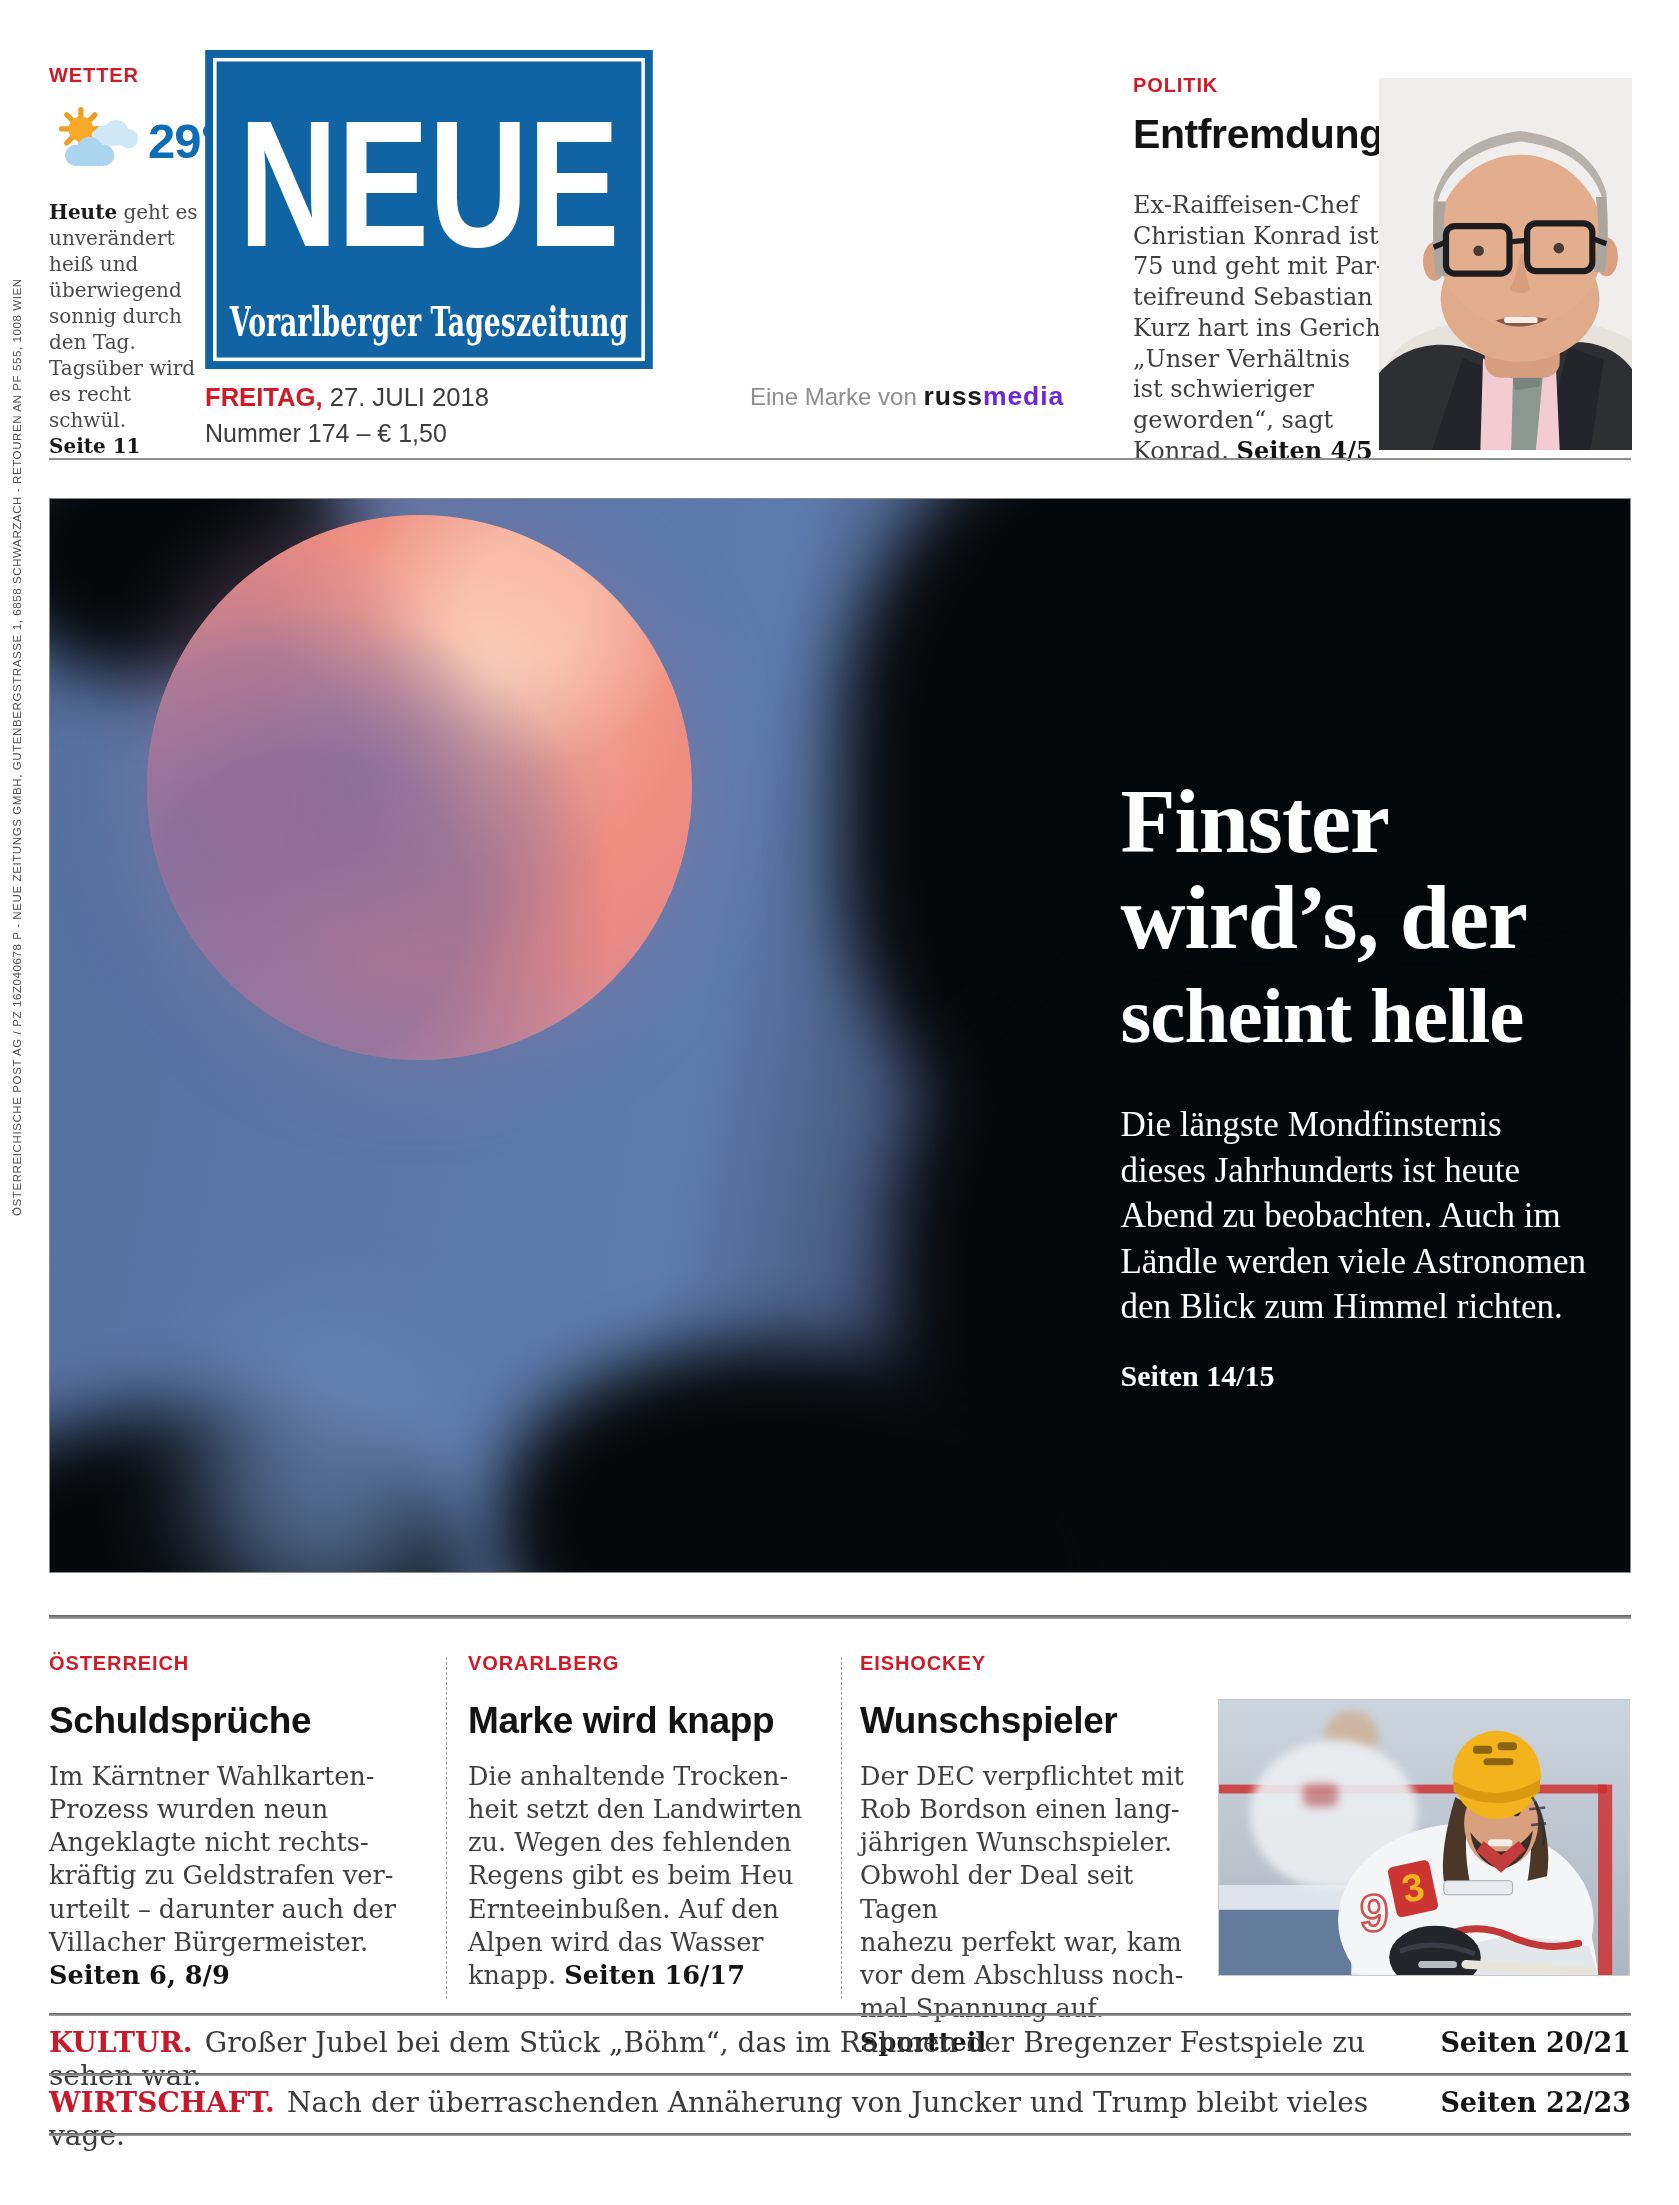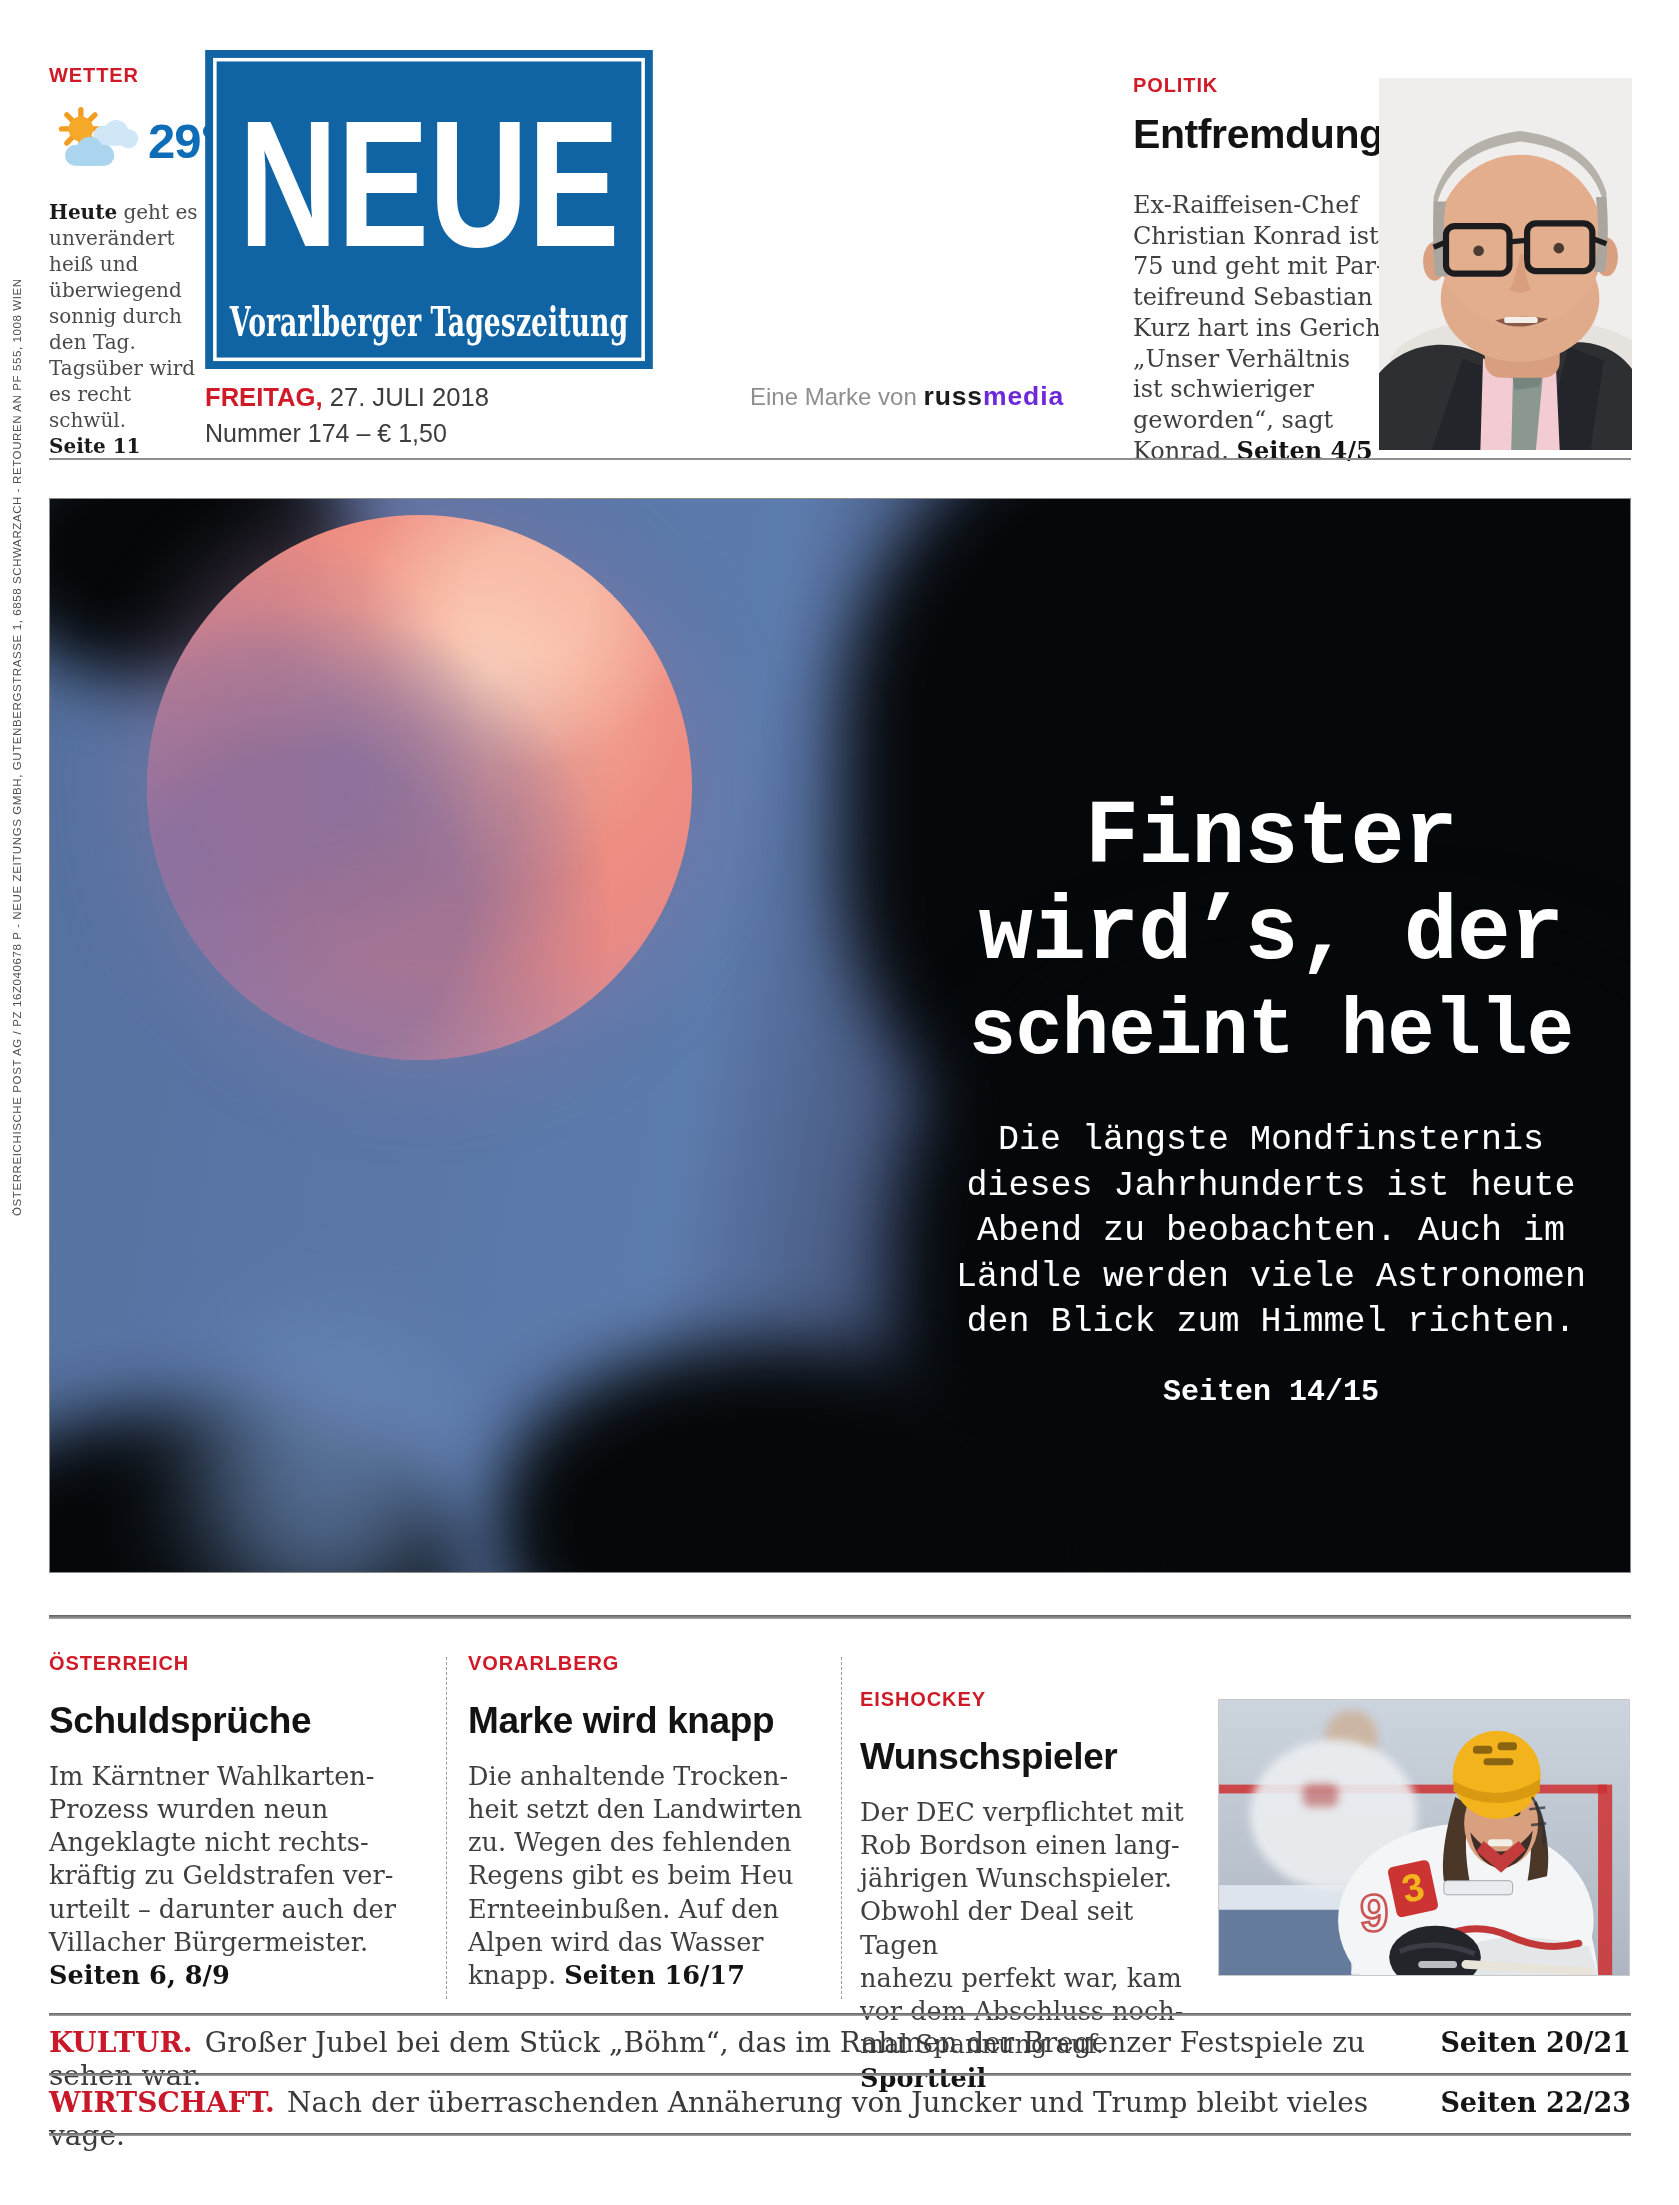--- a/index.html
+++ b/index.html
@@ -51,37 +51,37 @@
   .b-bl{left:-132px;top:909px;width:547px;height:335px;}
   .glow{position:absolute;left:150px;top:829px;width:247px;height:282px;background:#6d8cbc;border-radius:50%;filter:blur(53px);opacity:.75;}
   .moon{position:absolute;left:97px;top:16px;width:545px;height:545px;border-radius:50%;
     background:radial-gradient(circle at 62% 30%,#f8c2ae 0%,#f3a191 22%,#ee8d82 42%,#e98a85 58%,#cd8b9b 75%,#b287a8 90%,#a583a8 100%);
     box-shadow:0 0 79px 19.4px rgba(150,120,160,.35);}
   .moon::after{content:"";position:absolute;inset:0;border-radius:50%;
     background:radial-gradient(circle at 30% 72%,rgba(110,100,160,.55) 0 28%,transparent 55%),
                radial-gradient(circle at 18% 45%,rgba(120,105,165,.40) 0 20%,transparent 45%),
                radial-gradient(circle at 70% 16%,rgba(255,223,200,.45) 0 10%,transparent 28%),
                radial-gradient(circle at 55% 52%,rgba(150,110,140,.25) 0 18%,transparent 42%);}
-  .hero{position:absolute;right:44px;top:291px;text-align:center;color:#ffffff;font-family:Liberation Mono, monospace;}
+  .hero{position:absolute;right:44px;top:275px;text-align:left;color:#ffffff;font-family:Liberation Serif, serif;}
   .hero .l1,.hero .l2{font-weight:bold;font-size:90px;line-height:1.07;letter-spacing:-0.9px;}
   .hero .l3{font-weight:bold;font-size:148px;line-height:1.0;margin-top:8.8px;letter-spacing:-1.8px;}
   .hero .l4{font-weight:bold;font-size:79px;line-height:1.05;margin-top:8.8px;letter-spacing:-0.9px;}
   .hero .hbody{margin-top:44px;font-size:35px;line-height:1.3;white-space:pre-line;}
   .hero .href{margin-top:29px;font-weight:bold;font-size:30px;}
 
   .mid-rule{position:absolute;left:49px;top:1615px;width:1582px;height:3.5px;background:linear-gradient(#5f5f5f,#a9a9a9);}
 
   
   .col{position:absolute;top:1652px;}
   .col h2{margin:25px 0 0 0;font-size:37px;letter-spacing:-0.4px;color:#131313;}
   .col .body{margin-top:17.6px;font-family:"DejaVu Serif",serif;font-size:25.6px;line-height:1.3;color:#3f3f3f;white-space:pre-line;}
   .col .body b{color:#141414;}
   .c1{left:49px;width:393px;}
   .c2{left:468px;width:381px;}
-  .c3{left:860px;width:356px;margin-top:36px;}
+  .c3{left:860px;width:356px;}
   .vdiv{position:absolute;top:1657px;height:342px;border-left:1.8px dashed #9b9b9b;}
   .d1{left:446px;} .d2{left:841px;}
   .hockey{position:absolute;left:1218px;top:1699px;width:410px;height:275px;border:0.9px solid #c9c9c9;}
 
   
   .t-rule{position:absolute;left:49px;width:1582px;height:2.6px;background:linear-gradient(#606060,#a6a6a6);}
   .tr1{top:2013px;} .tr2{top:2073px;} .tr3{top:2133px;}
   .teaser{position:absolute;left:49px;width:1582px;display:flex;align-items:baseline;justify-content:space-between;
     font-family:"DejaVu Serif",serif;font-size:28px;color:#3a3a3a;}
   .teaser .tl{font-weight:bold;color:#c9182a;margin-right:12.4px;}

